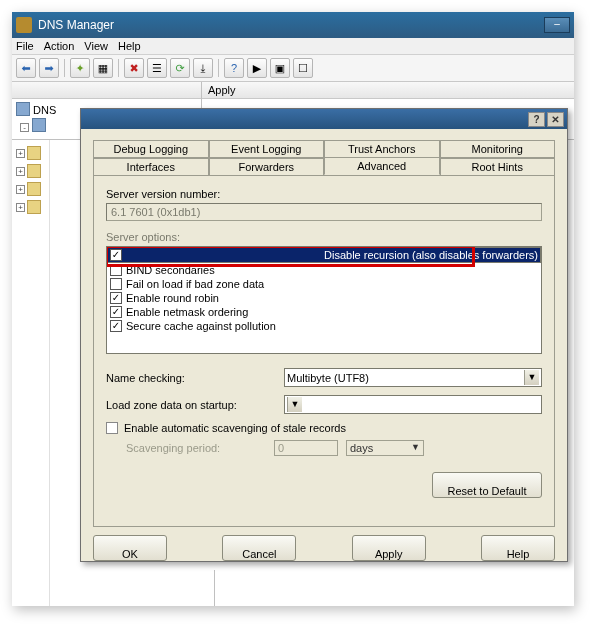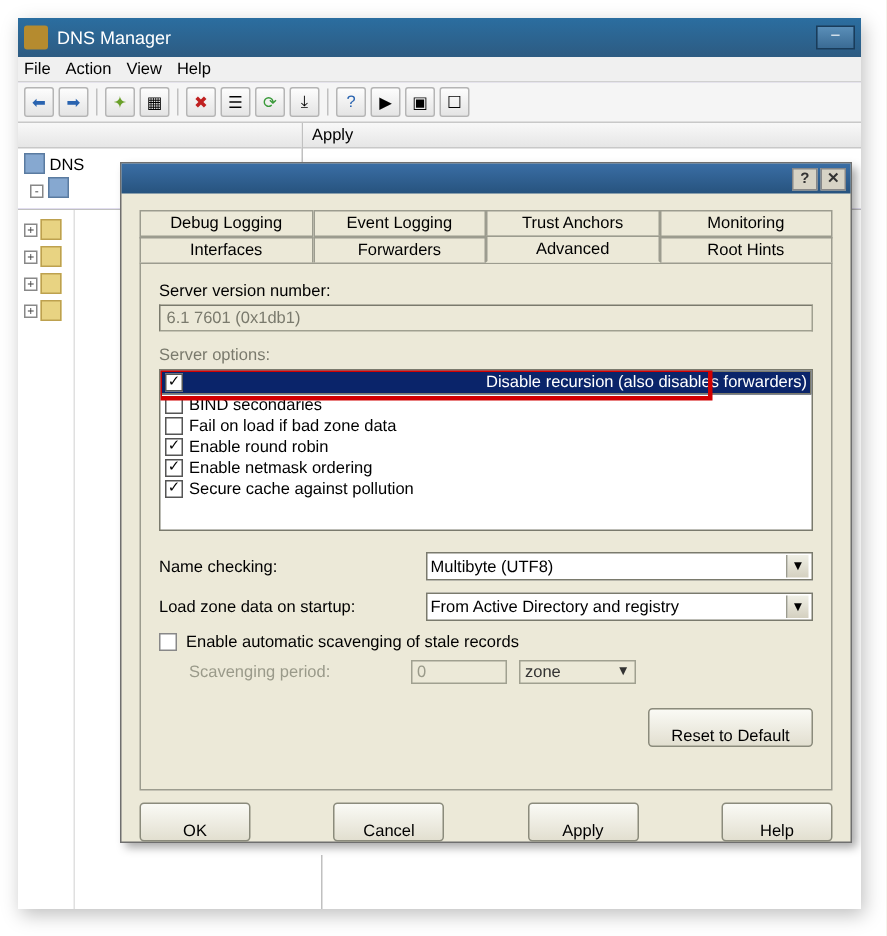--- a/index.html
+++ b/index.html
@@ -379,35 +379,34 @@
           <label>Name checking:</label>
           <div class="sel">
             <span>Multibyte (UTF8)</span>
             <span class="arr">▼</span>
           </div>
         </div>
 
         <div class="formrow">
           <label>Load zone data on startup:</label>
           <div class="sel">
-            <span>From Active Directory and registry</span>
             <span class="arr">▼</span>
           </div>
         </div>
 
         <div class="chkrow">
           <span class="chkbox"></span>
           <span>Enable automatic scavenging of stale records</span>
         </div>
 
         <div class="formrow inline-disabled" style="padding-left:20px">
           <label style="width:140px">Scavenging period:</label>
           <span class="small-sel">0</span>
           <span class="small-sel2">
-            <span>zone</span>
+            <span>days</span>
             <span style="font-size:9px">▼</span>
           </span>
         </div>
 
         <div style="text-align:right;margin-top:16px">
           <button class="btn" style="min-width:110px">Reset to Default</button>
         </div>
       </div>
 
       <div class="btn-row">

